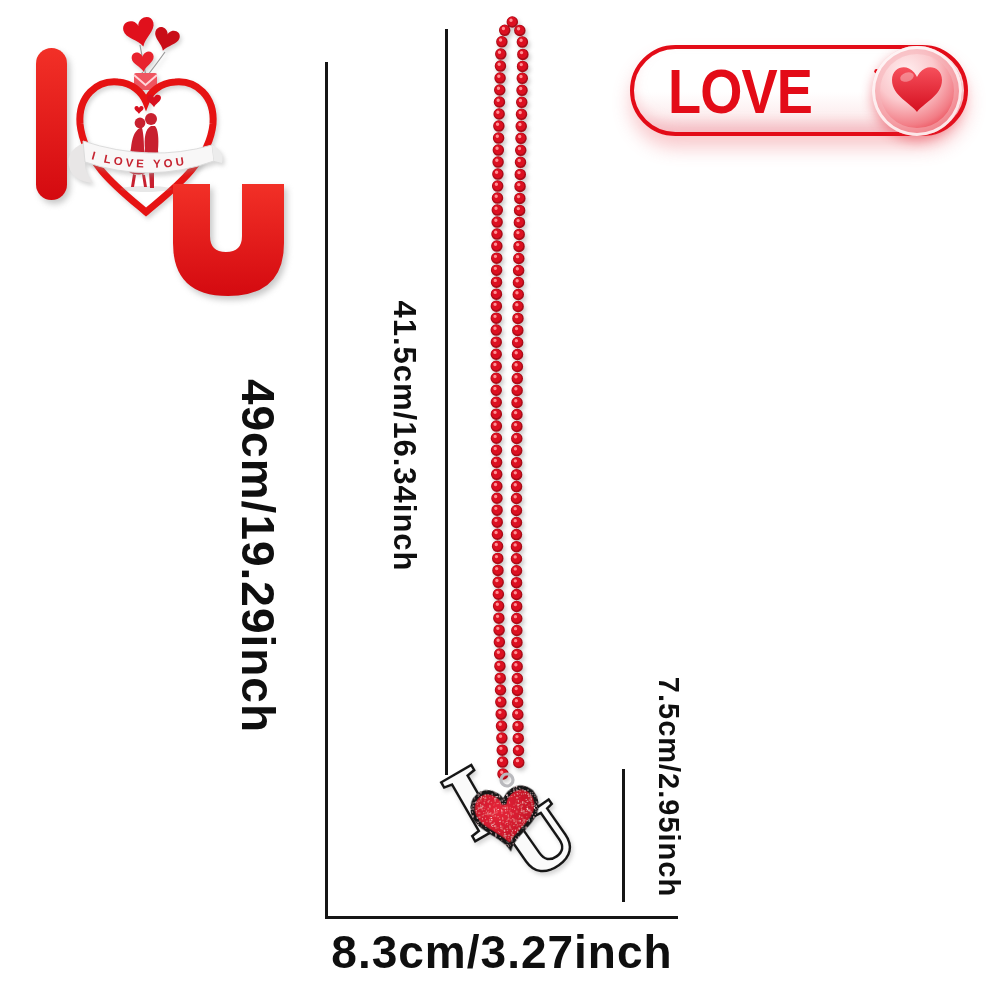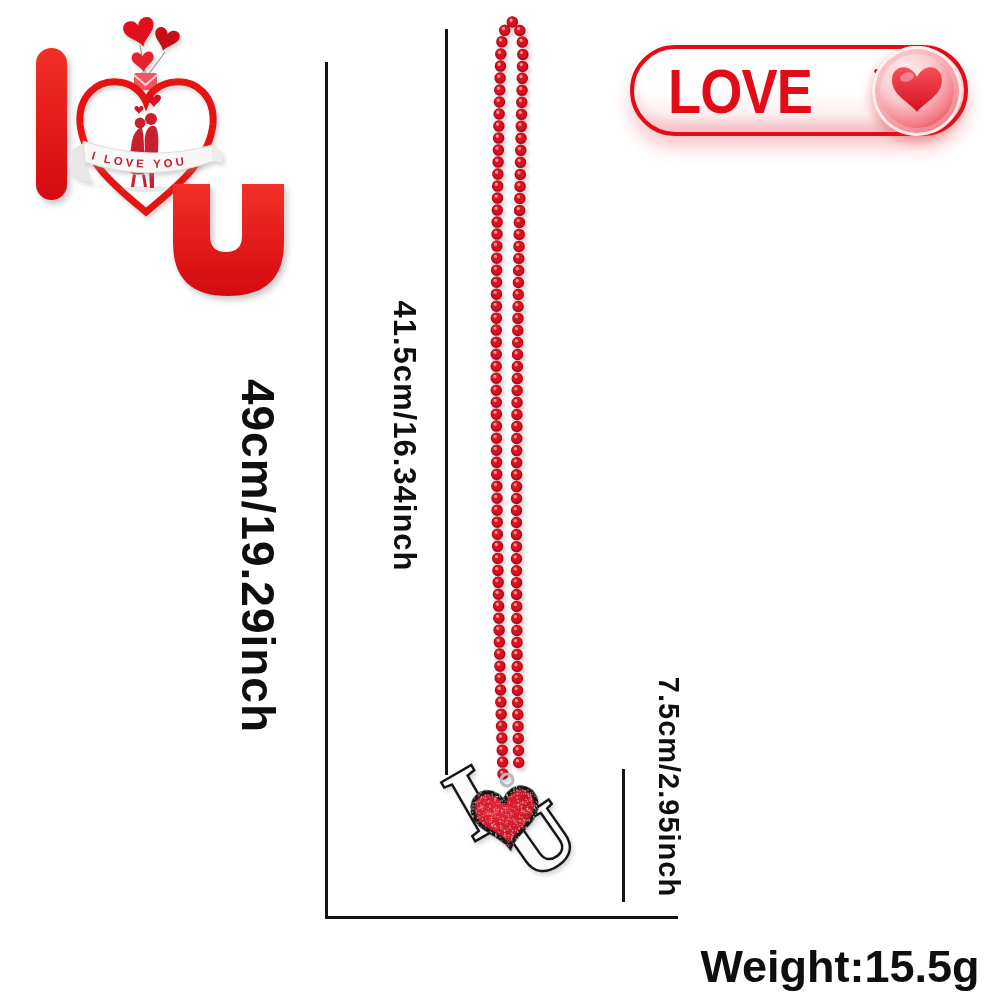--- a/index.html
+++ b/index.html
@@ -190,15 +190,15 @@
   </div>
 
   <div class="mline line-total"></div>
   <div class="mline line-chain"></div>
   <div class="mline line-pendant"></div>
   <div class="mline line-width"></div>
 
   <div class="mlabel rot label-total">49cm/19.29inch</div>
   <div class="mlabel rot label-chain">41.5cm/16.34inch</div>
   <div class="mlabel rot label-pend">7.5cm/2.95inch</div>
-  <div class="mlabel label-weight">Weight:15.5g</div>
+  <div class="mlabel label-width">8.3cm/3.27inch</div>
 
 </div>
 
 </body></html>

